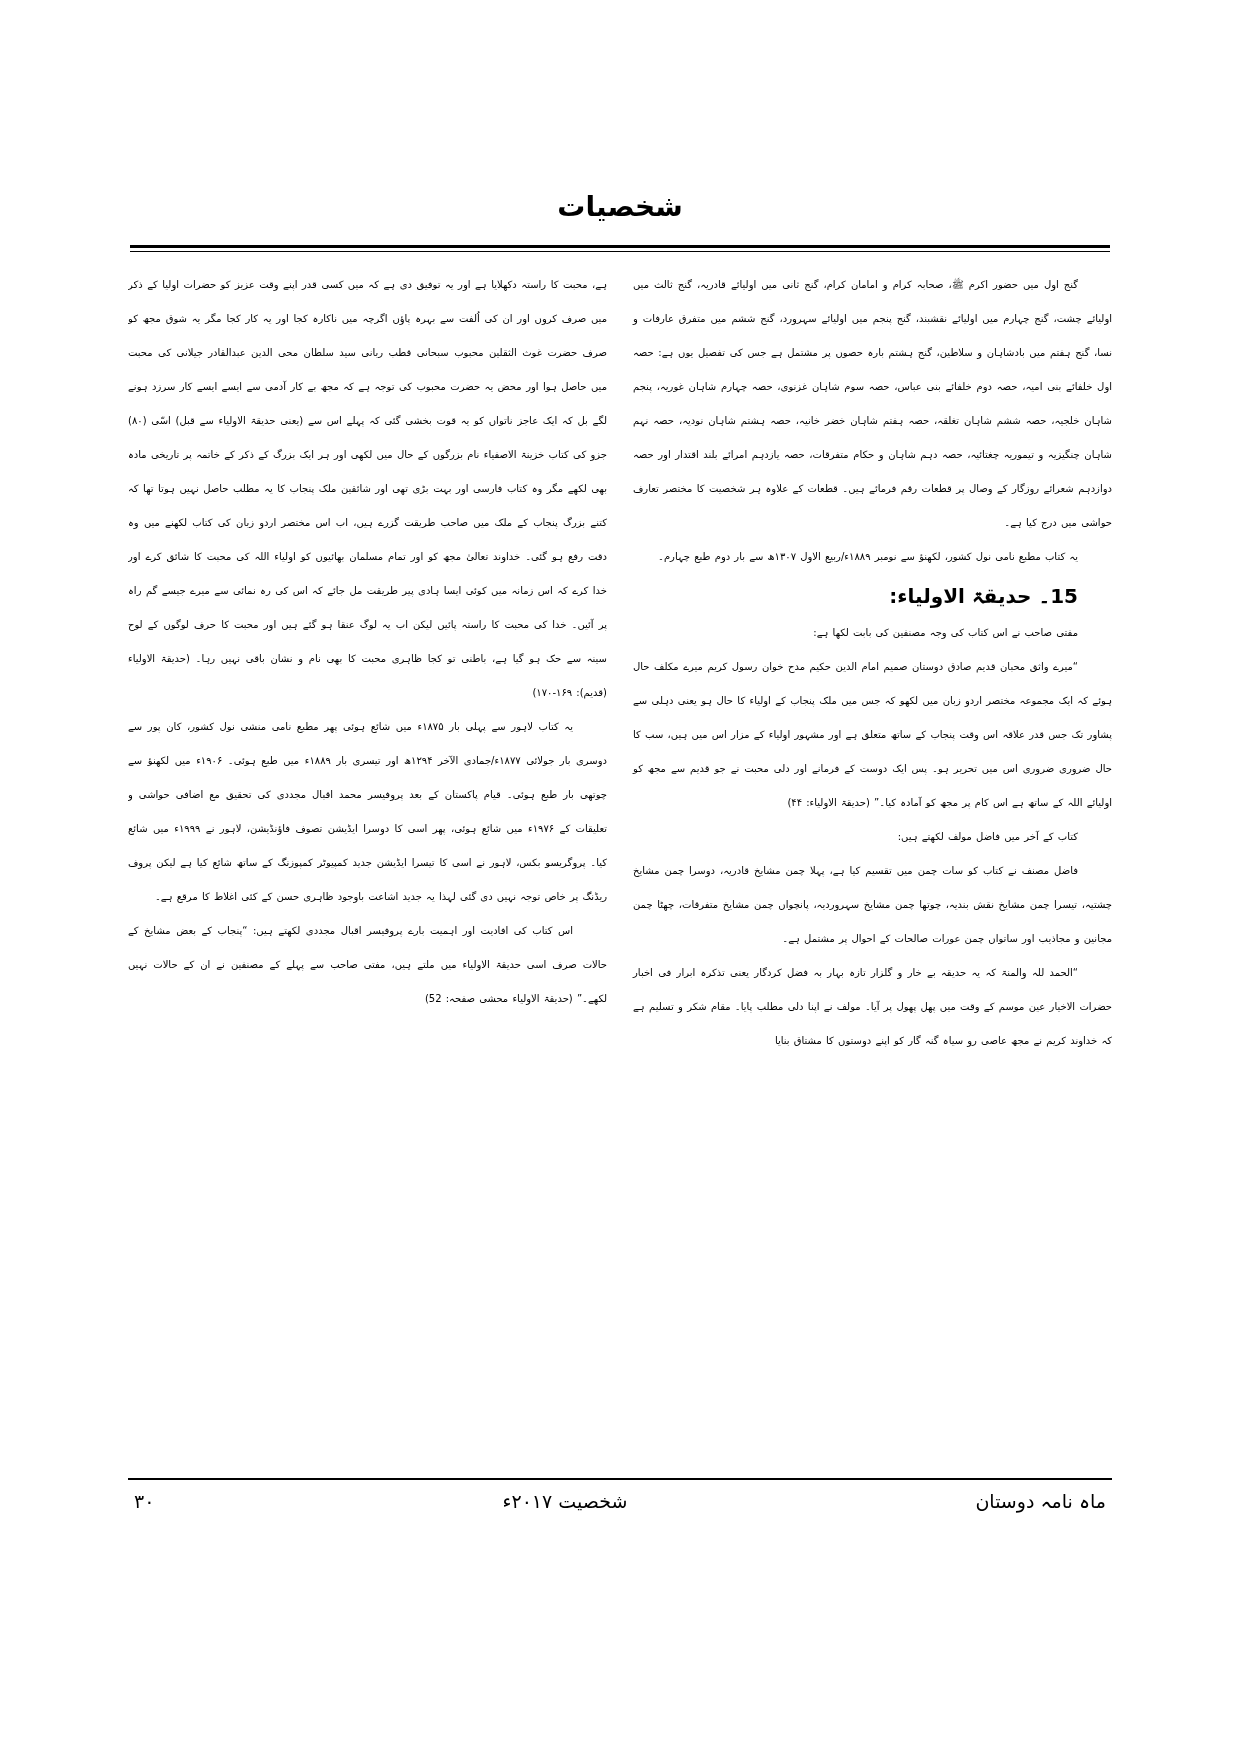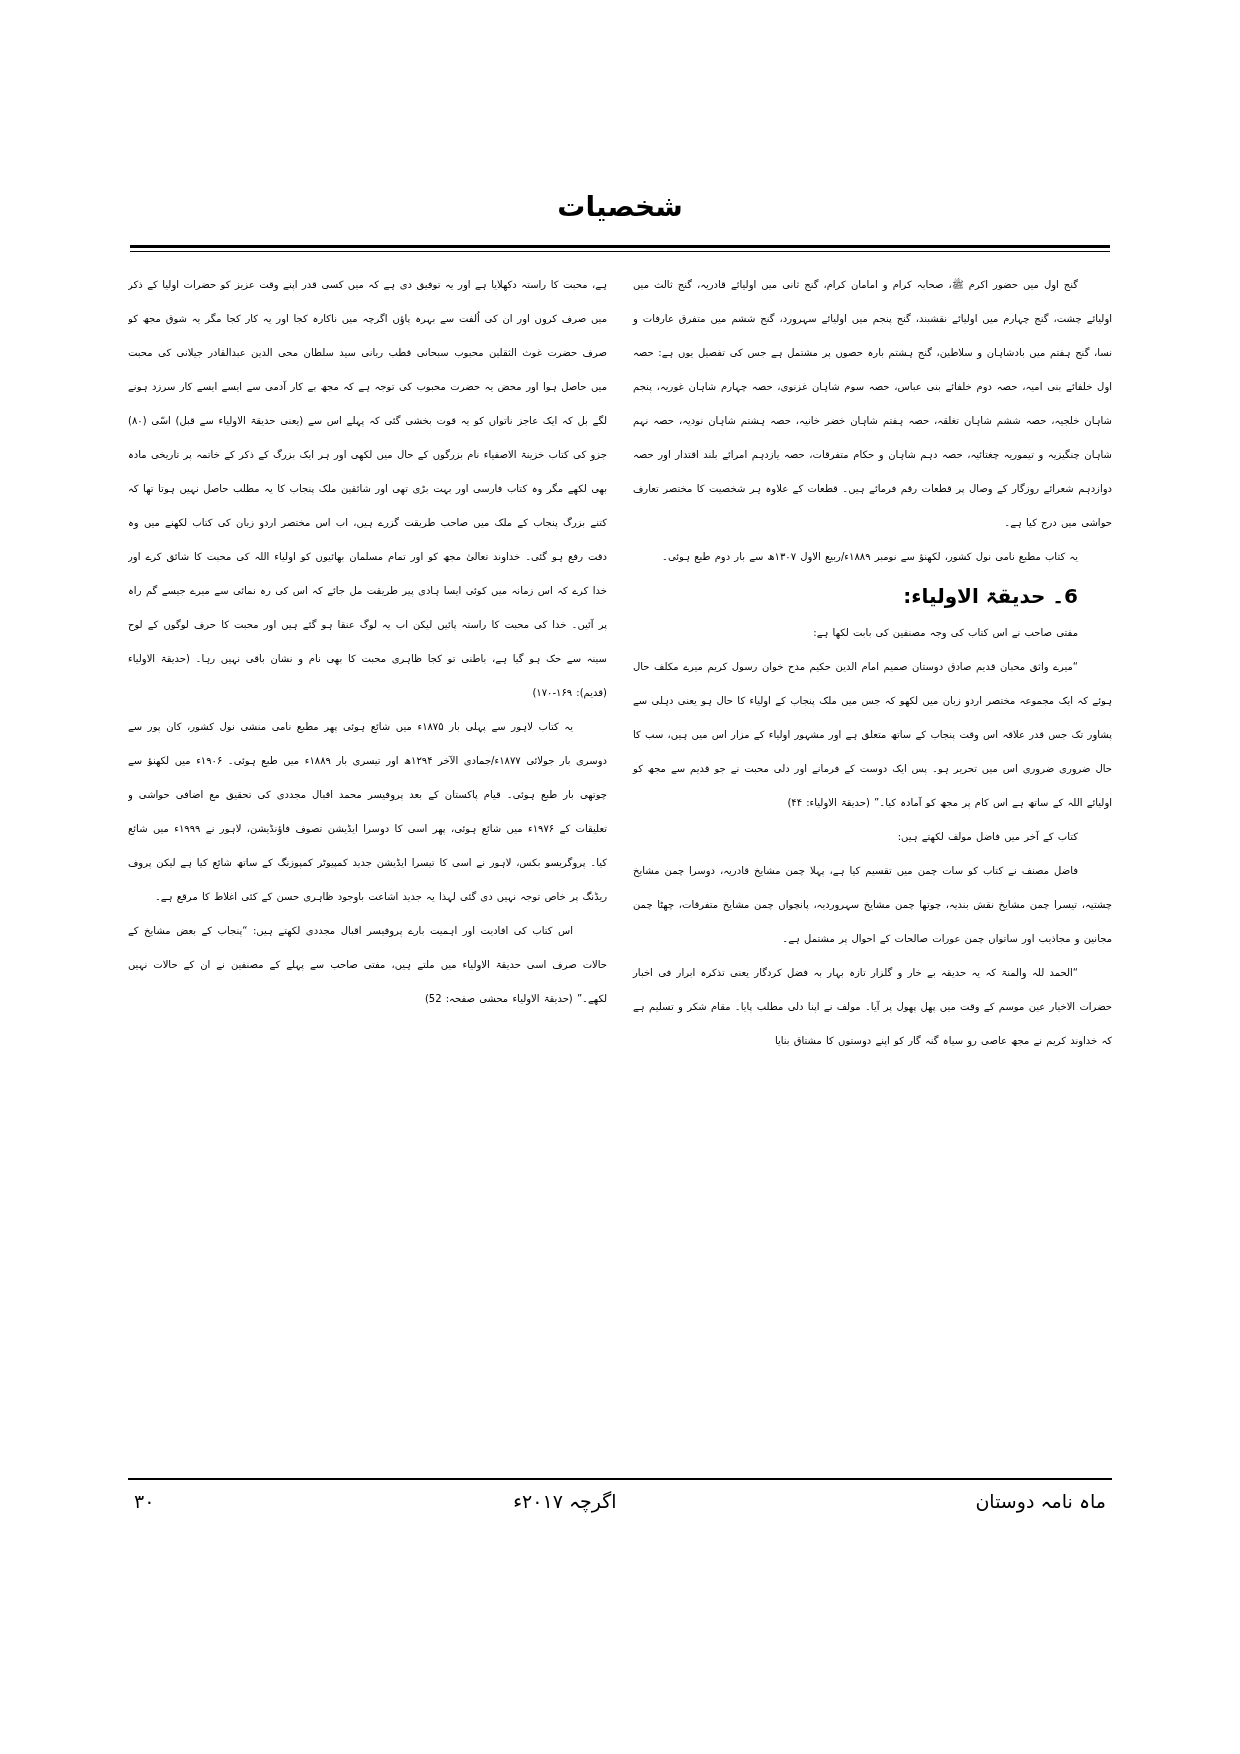--- a/index.html
+++ b/index.html
@@ -83,39 +83,39 @@
 
   <div class="header-divider">
     <div class="thick"></div>
     <div class="thin"></div>
   </div>
 
   <div class="columns">
 
     <div class="col">
       <p class="indent">گنج اول میں حضور اکرم ﷺ، صحابہ کرام و امامان کرام، گنج ثانی میں اولیائے قادریہ، گنج ثالث میں اولیائے چشت، گنج چہارم میں اولیائے نقشبند، گنج پنجم میں اولیائے سہرورد، گنج ششم میں متفرق عارفات و نسا، گنج ہفتم میں بادشاہان و سلاطین، گنج ہشتم بارہ حصوں پر مشتمل ہے جس کی تفصیل یوں ہے: حصہ اول خلفائے بنی امیہ، حصہ دوم خلفائے بنی عباس، حصہ سوم شاہان غزنوی، حصہ چہارم شاہان غوریہ، پنجم شاہان خلجیہ، حصہ ششم شاہان تغلقہ، حصہ ہفتم شاہان خضر خانیہ، حصہ ہشتم شاہان نودیہ، حصہ نہم شاہان چنگیزیہ و تیموریہ چغتائیہ، حصہ دہم شاہان و حکام متفرقات، حصہ یازدہم امرائے بلند اقتدار اور حصہ دوازدہم شعرائے روزگار کے وصال پر قطعات رقم فرمائے ہیں۔ قطعات کے علاوہ ہر شخصیت کا مختصر تعارف حواشی میں درج کیا ہے۔</p>
-      <p class="indent">یہ کتاب مطبع نامی نول کشور، لکھنؤ سے نومبر ۱۸۸۹ء/ربیع الاول ۱۳۰۷ھ سے بار دوم طبع ہوئی۔</p>
-      <h2 class="section-heading">6۔ حدیقۃ الاولیاء:</h2>
+      <p class="indent">یہ کتاب مطبع نامی نول کشور، لکھنؤ سے نومبر ۱۸۸۹ء/ربیع الاول ۱۳۰۷ھ سے بار دوم طبع چہارم۔</p>
+      <h2 class="section-heading">15۔ حدیقۃ الاولیاء:</h2>
       <p class="indent">مفتی صاحب نے اس کتاب کی وجہ مصنفین کی بابت لکھا ہے:</p>
       <p class="indent">“میرے واثق محبان قدیم صادق دوستان صمیم امام الدین حکیم مدح خوان رسول کریم میرے مکلف حال ہوئے کہ ایک مجموعہ مختصر اردو زبان میں لکھو کہ جس میں ملک پنجاب کے اولیاء کا حال ہو یعنی دہلی سے پشاور تک جس قدر علاقہ اس وقت پنجاب کے ساتھ متعلق ہے اور مشہور اولیاء کے مزار اس میں ہیں، سب کا حال ضروری ضروری اس میں تحریر ہو۔ پس ایک دوست کے فرمانے اور دلی محبت نے جو قدیم سے مجھ کو اولیائے اللہ کے ساتھ ہے اس کام پر مجھ کو آمادہ کیا۔” (حدیقۃ الاولیاء: ۴۴)</p>
       <p class="indent">کتاب کے آخر میں فاضل مولف لکھتے ہیں:</p>
       <p class="indent">فاضل مصنف نے کتاب کو سات چمن میں تقسیم کیا ہے، پہلا چمن مشایخ قادریہ، دوسرا چمن مشایخ چشتیہ، تیسرا چمن مشایخ نقش بندیہ، چوتھا چمن مشایخ سہروردیہ، پانچواں چمن مشایخ متفرقات، چھٹا چمن مجانین و مجاذیب اور ساتواں چمن عورات صالحات کے احوال پر مشتمل ہے۔</p>
       <p class="indent">“الحمد للہ والمنۃ کہ یہ حدیقہ بے خار و گلزار تازہ بہار بہ فضل کردگار یعنی تذکرہ ابرار فی اخبار حضرات الاخیار عین موسم کے وقت میں پھل پھول پر آیا۔ مولف نے اپنا دلی مطلب پایا۔ مقام شکر و تسلیم ہے کہ خداوند کریم نے مجھ عاصی رو سیاہ گنہ گار کو اپنے دوستوں کا مشتاق بنایا</p>
     </div>
 
     <div class="col">
       <p>ہے، محبت کا راستہ دکھلایا ہے اور یہ توفیق دی ہے کہ میں کسی قدر اپنے وقت عزیز کو حضرات اولیا کے ذکر میں صرف کروں اور ان کی اُلفت سے بہرہ پاؤں اگرچہ میں ناکارہ کجا اور یہ کار کجا مگر یہ شوق مجھ کو صرف حضرت غوث الثقلین محبوب سبحانی قطب ربانی سید سلطان محی الدین عبدالقادر جیلانی کی محبت میں حاصل ہوا اور محض یہ حضرت محبوب کی توجہ ہے کہ مجھ بے کار آدمی سے ایسے ایسے کار سرزد ہونے لگے بل کہ ایک عاجز ناتواں کو یہ قوت بخشی گئی کہ پہلے اس سے (یعنی حدیقۃ الاولیاء سے قبل) اسّی (۸۰) جزو کی کتاب خزینۃ الاصفیاء نام بزرگوں کے حال میں لکھی اور ہر ایک بزرگ کے ذکر کے خاتمہ پر تاریخی مادہ بھی لکھے مگر وہ کتاب فارسی اور بہت بڑی تھی اور شائقین ملک پنجاب کا یہ مطلب حاصل نہیں ہوتا تھا کہ کتنے بزرگ پنجاب کے ملک میں صاحب طریقت گزرے ہیں، اب اس مختصر اردو زبان کی کتاب لکھنے میں وہ دقت رفع ہو گئی۔ خداوند تعالیٰ مجھ کو اور تمام مسلمان بھائیوں کو اولیاء اللہ کی محبت کا شائق کرے اور خدا کرے کہ اس زمانہ میں کوئی ایسا ہادی پیر طریقت مل جائے کہ اس کی رہ نمائی سے میرے جیسے گم راہ پر آئیں۔ خدا کی محبت کا راستہ پائیں لیکن اب یہ لوگ عنقا ہو گئے ہیں اور محبت کا حرف لوگوں کے لوح سینہ سے حک ہو گیا ہے، باطنی تو کجا ظاہری محبت کا بھی نام و نشان باقی نہیں رہا۔ (حدیقۃ الاولیاء (قدیم): ۱۶۹-۱۷۰)</p>
       <p class="indent">یہ کتاب لاہور سے پہلی بار ۱۸۷۵ء میں شائع ہوئی پھر مطبع نامی منشی نول کشور، کان پور سے دوسری بار جولائی ۱۸۷۷ء/جمادی الآخر ۱۲۹۴ھ اور تیسری بار ۱۸۸۹ء میں طبع ہوئی۔ ۱۹۰۶ء میں لکھنؤ سے چوتھی بار طبع ہوئی۔ قیام پاکستان کے بعد پروفیسر محمد اقبال مجددی کی تحقیق مع اضافی حواشی و تعلیقات کے ۱۹۷۶ء میں شائع ہوئی، پھر اسی کا دوسرا ایڈیشن تصوف فاؤنڈیشن، لاہور نے ۱۹۹۹ء میں شائع کیا۔ پروگریسو بکس، لاہور نے اسی کا تیسرا ایڈیشن جدید کمپیوٹر کمپوزنگ کے ساتھ شائع کیا ہے لیکن پروف ریڈنگ پر خاص توجہ نہیں دی گئی لہذا یہ جدید اشاعت باوجود ظاہری حسن کے کئی اغلاط کا مرقع ہے۔</p>
       <p class="indent">اس کتاب کی افادیت اور اہمیت بارے پروفیسر اقبال مجددی لکھتے ہیں: “پنجاب کے بعض مشایخ کے حالات صرف اسی حدیقۃ الاولیاء میں ملتے ہیں، مفتی صاحب سے پہلے کے مصنفین نے ان کے حالات نہیں لکھے۔” (حدیقۃ الاولیاء محشی صفحہ: 52)</p>
     </div>
 
   </div>
 
   <div class="footer-block">
     <div class="footer-rule"></div>
     <div class="footer-row">
       <span class="cell">ماہ نامہ دوستان</span>
-      <span class="cell">اگرچہ ۲۰۱۷ء</span>
+      <span class="cell">شخصیت ۲۰۱۷ء</span>
       <span class="cell">۳۰</span>
     </div>
   </div>
 
 </div>
 
 </body></html>

